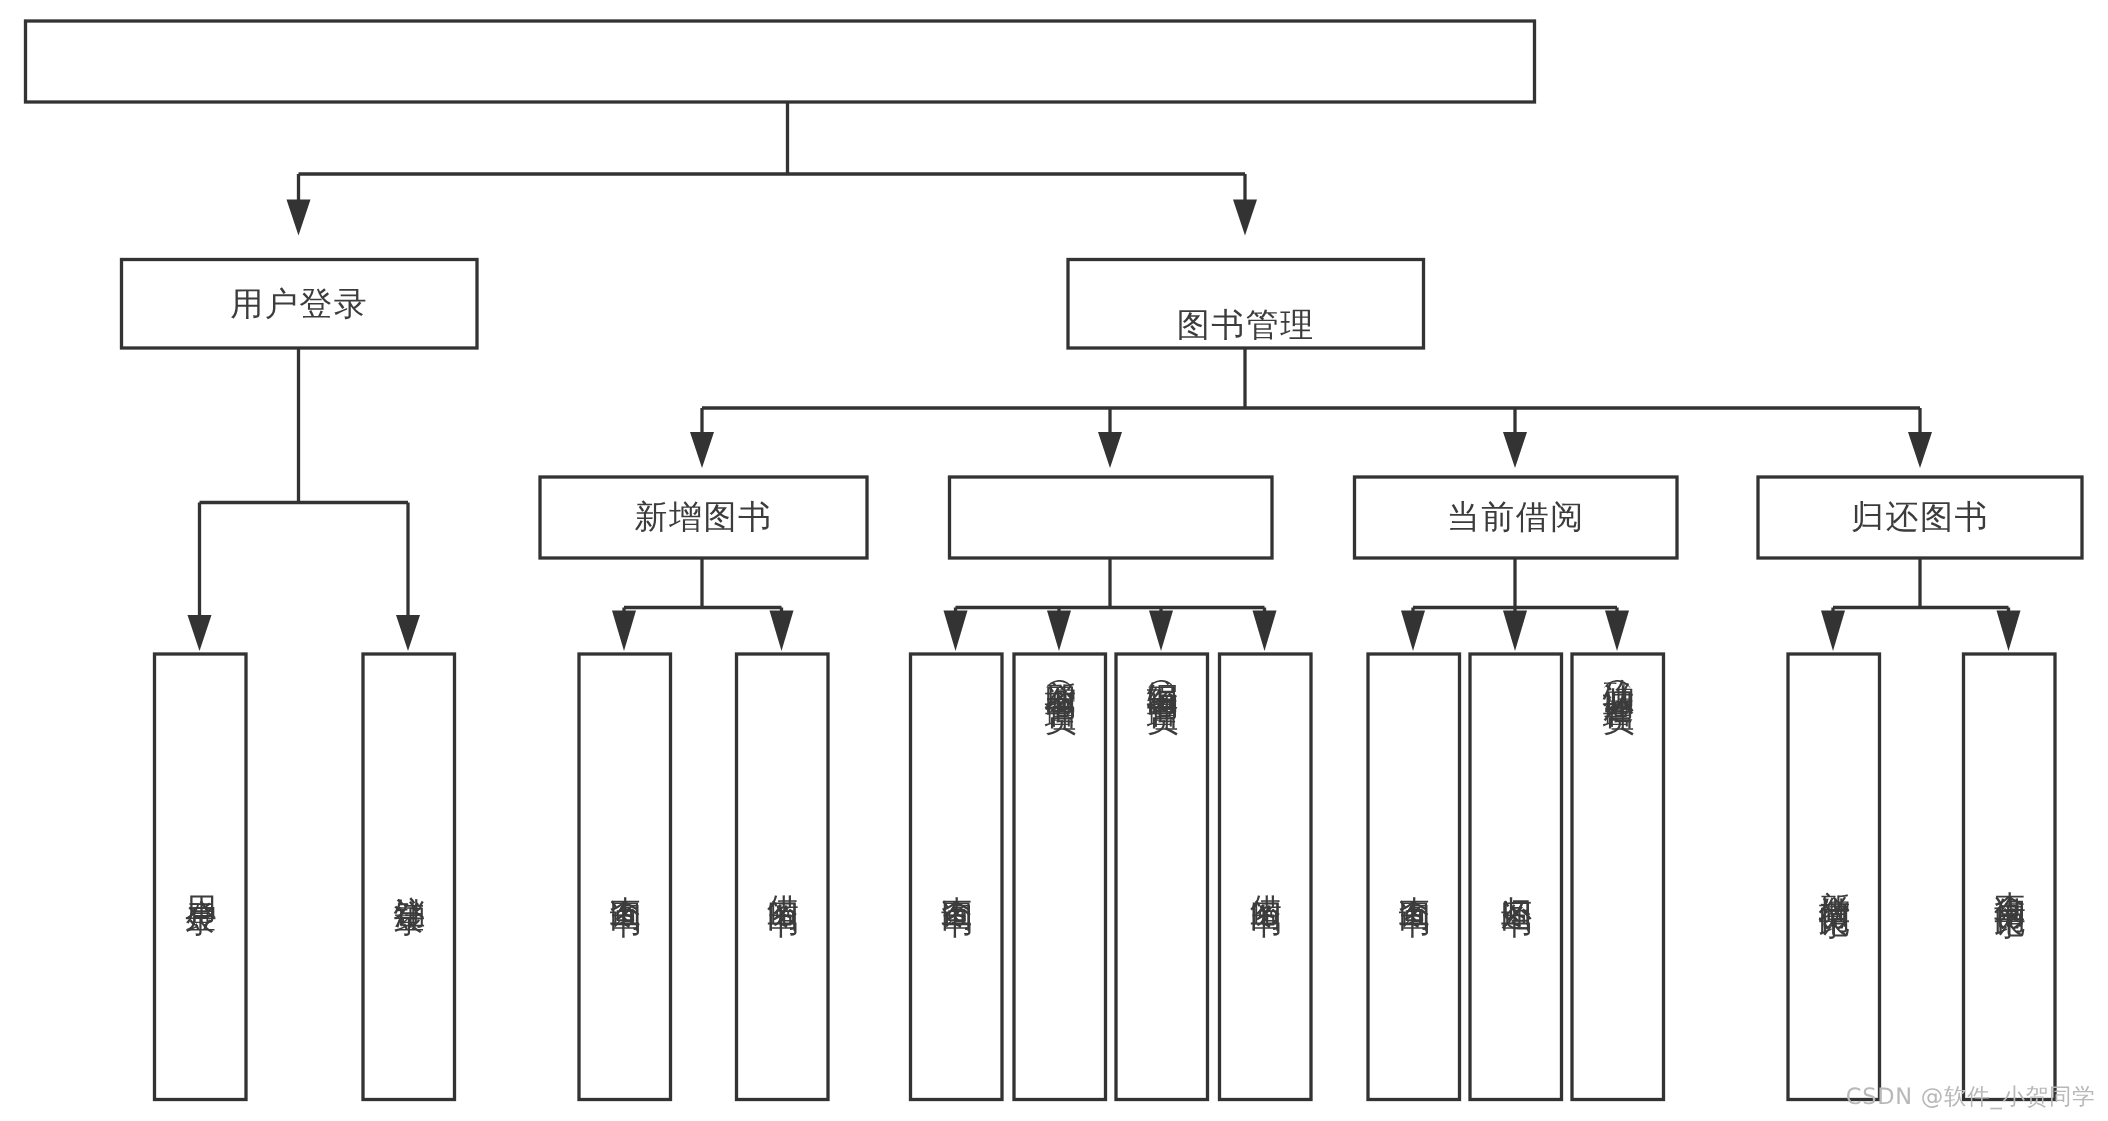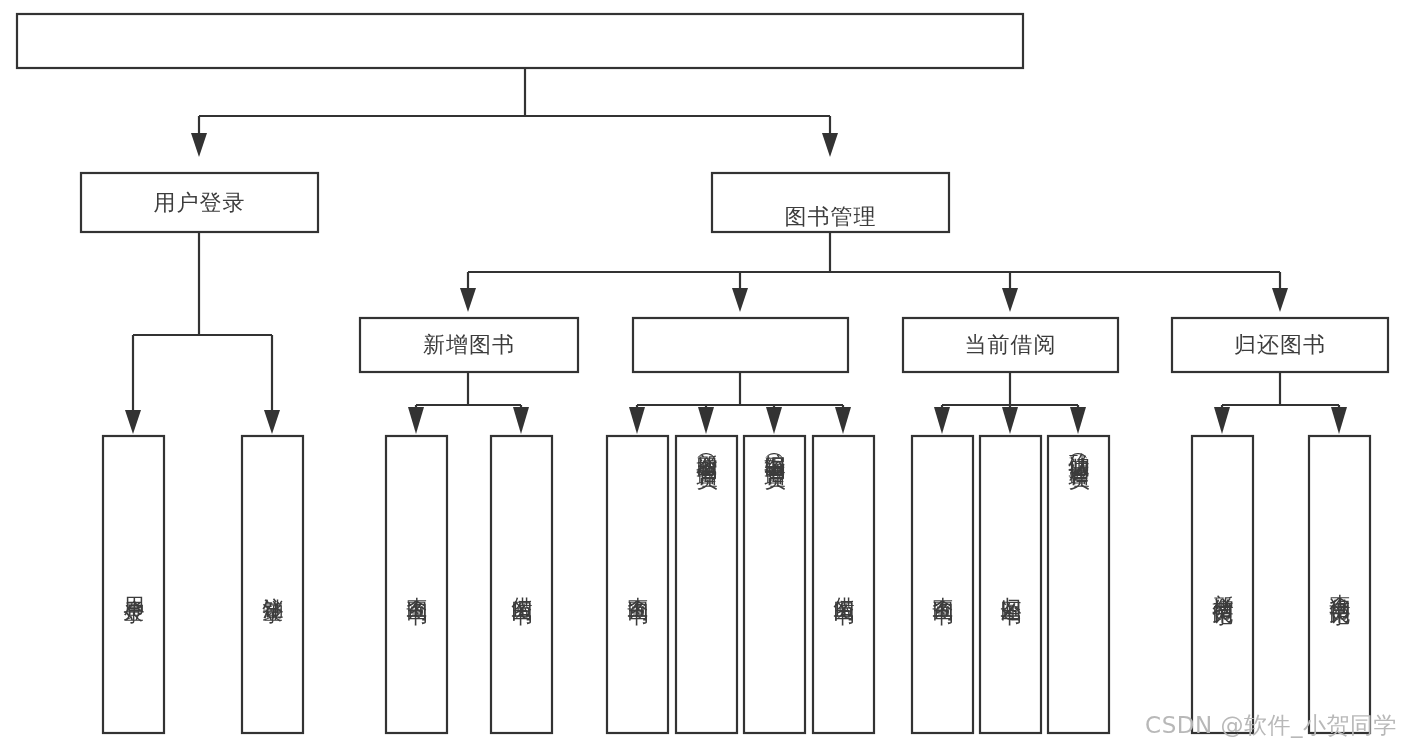--- a/index.html
+++ b/index.html
@@ -71,21 +71,21 @@
     font-size: 22px;
     color: #3c3c3c;
     white-space: nowrap;
     letter-spacing: 1px;
   }
   #watermark {
     position: absolute;
     right: 8px;
     bottom: 6px;
     font-family: "DejaVu Sans", "Liberation Sans", sans-serif;
-    font-size: 23px;
+    font-size: 15px;
     color: #b8b8b8;
     letter-spacing: 0.5px;
     user-select: none;
     white-space: nowrap;
   }
 </style>
 </head>
 <body>
 
 <div id="diagram-root">

